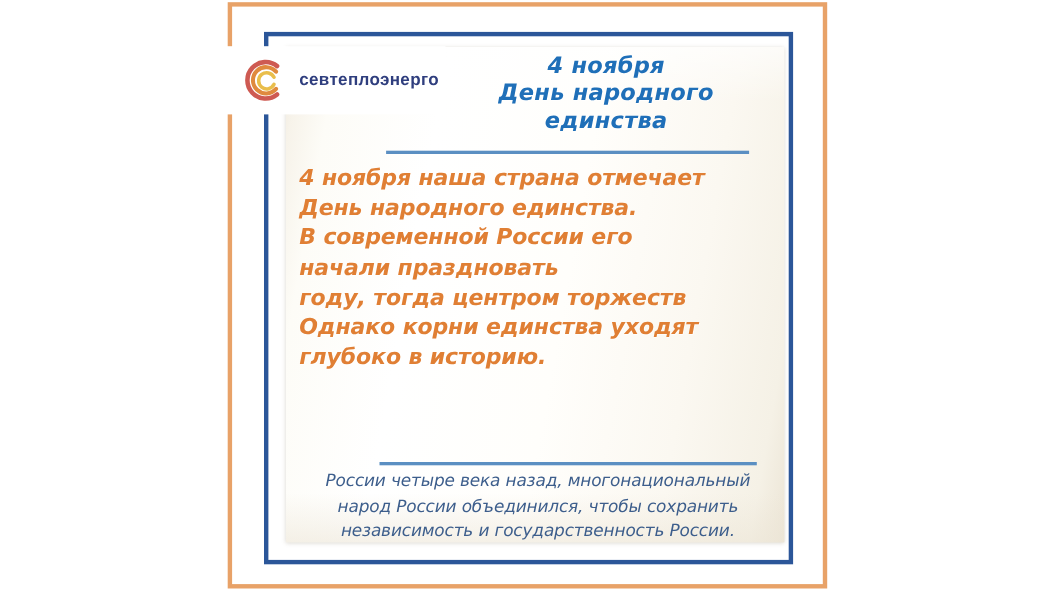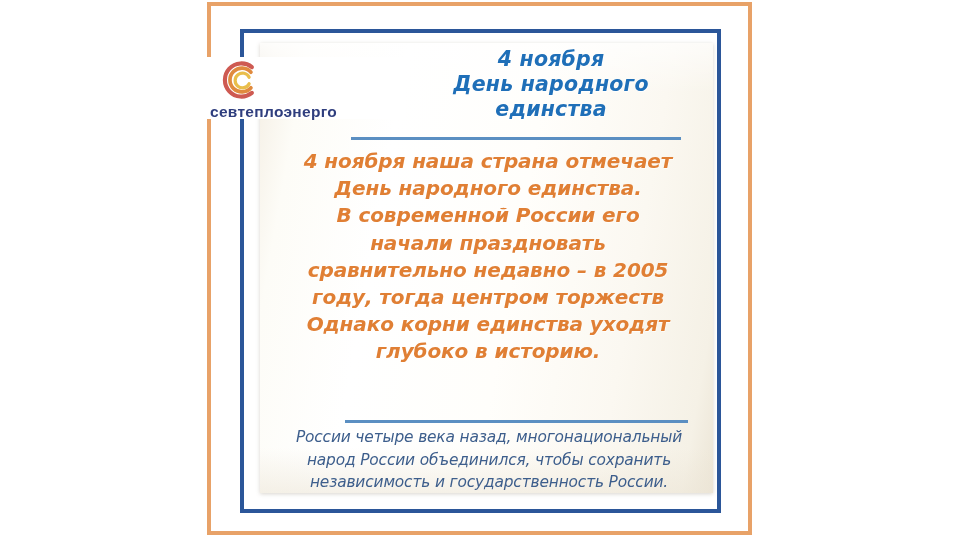--- a/index.html
+++ b/index.html
@@ -116,21 +116,20 @@
     top: 420px;
     width: 343px;
   }
 
   
   .body-block {
     position: absolute;
     left: 272px;
     top: 148px;
     width: 432px;
-    text-align: center;
     z-index: 4;
   }
   .body-line {
     font-family: "DejaVu Sans", sans-serif;
     font-weight: bold;
     font-style: italic;
     font-size: 20px;
     line-height: 27.2px;
     color: #E07F34;
     letter-spacing: -0.1px;
@@ -155,27 +154,27 @@
     line-height: 22.5px;
     color: #3D5E8C;
     letter-spacing: -0.15px;
     white-space: nowrap;
   }
 
   
   .logo-box {
     position: absolute;
     left: 200px;
-    top: 57px;
+    top: 42px;
     width: 205px;
     height: 62px;
     background: #ffffff;
     display: flex;
+    align-items: center;
     z-index: 6;
-    flex-direction: column;
   }
   .logo-mark {
     width: 46px;
     height: 46px;
     margin-left: 16px;
     flex: 0 0 auto;
   }
   .logo-word {
     font-family: "Liberation Sans", sans-serif;
     font-weight: bold;
@@ -204,21 +203,20 @@
     <div class="title-line">единства</div>
   </div>
 
   <div class="divider divider-top"></div>
 
   <div class="body-block">
     <div class="body-line">4 ноября наша страна отмечает</div>
     <div class="body-line">День народного единства.</div>
     <div class="body-line">В современной России его</div>
     <div class="body-line">начали праздновать</div>
-    <div class="body-line">сравнительно недавно – в 2005</div>
     <div class="body-line">году, тогда центром торжеств</div>
     <div class="body-line">Однако корни единства уходят</div>
     <div class="body-line">глубоко в историю.</div>
   </div>
 
   <div class="divider divider-bottom"></div>
 
   <div class="footnote-block">
     <div class="footnote-line">России четыре века назад, многонациональный</div>
     <div class="footnote-line">народ России объединился, чтобы сохранить</div>

